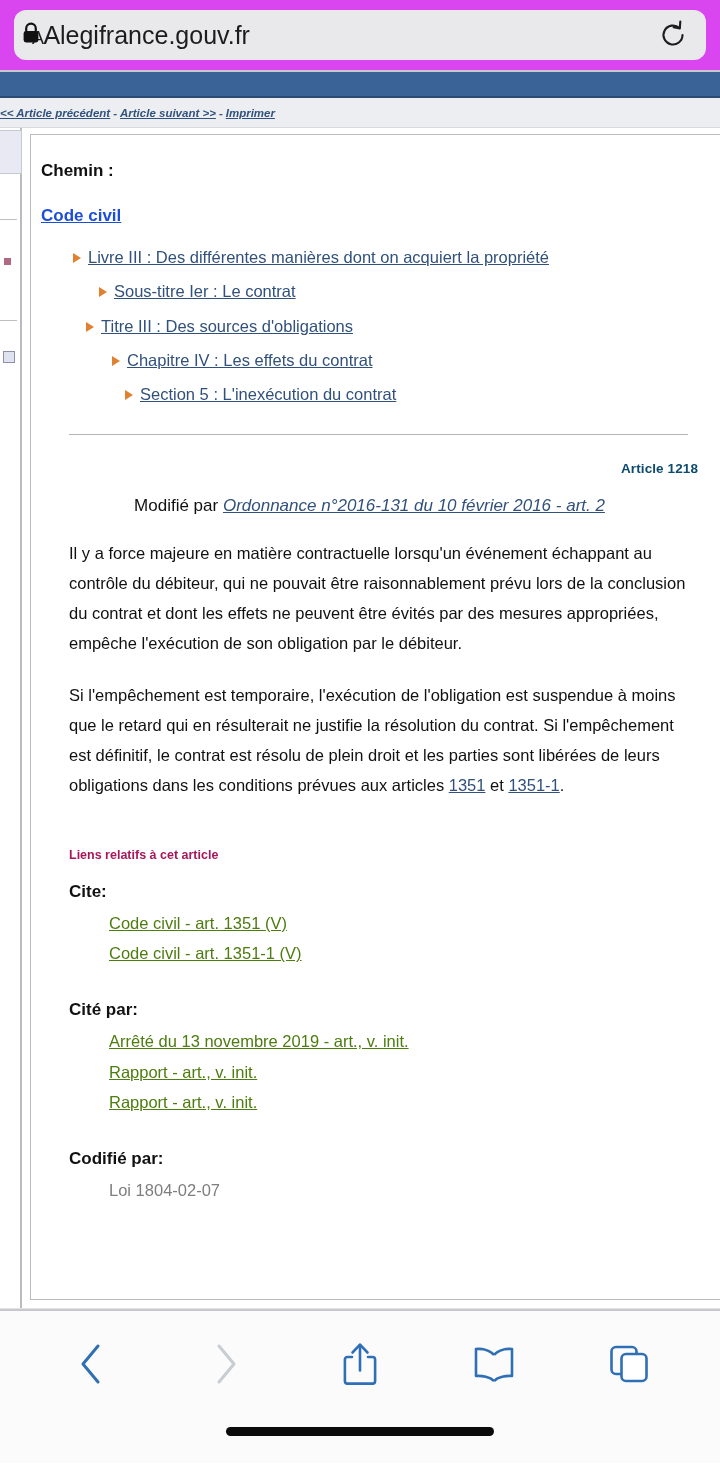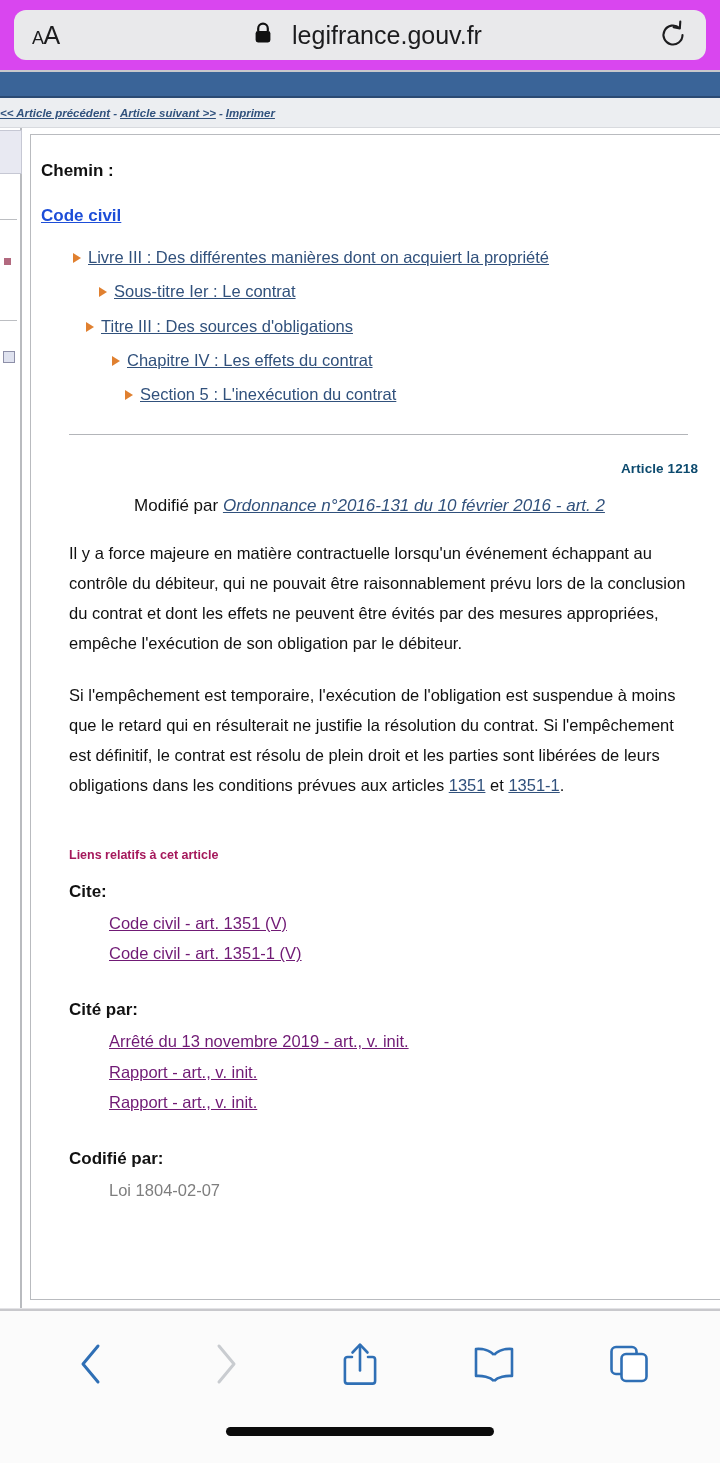--- a/index.html
+++ b/index.html
@@ -43,24 +43,24 @@
     font-size: 25px;
     color: #1c1c1e;
     letter-spacing: -0.5px;
     line-height: 1;
     white-space: nowrap;
     font-family: "Liberation Sans", sans-serif;
   }
   .aa-btn .small { font-size: 18px; }
   .url-center {
     position: absolute;
-    left: 16px; right: 0;
+    left: 8px; right: 0;
     display: flex;
     align-items: center;
-    justify-content: center;
+    justify-content: flex-start;
     gap: 20px;
     pointer-events: none;
   }
   .lock-icon { display: block; }
   .url-text {
     font-size: 25px;
     color: #1c1c1e;
     line-height: 1;
   }
   .reload-btn {
@@ -252,21 +252,21 @@
   .rel-label {
     font-size: 17px;
     font-weight: bold;
     color: #111111;
     margin: 20px 0 0 28px;
   }
   .rel-list { margin: 6px 0 0 68px; }
   .rel-list a {
     display: block;
     font-size: 16.5px;
-    color: #701a75;
+    color: #4d7c0f;
     text-decoration: underline;
     line-height: 1.82;
   }
   .rel-plain {
     display: block;
     font-size: 16.5px;
     color: #7e7e7e;
     line-height: 1.82;
   }
   .rel-label.spaced { margin-top: 32px; }

